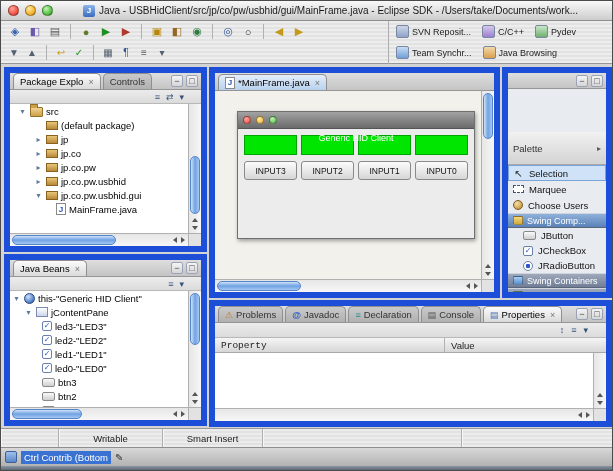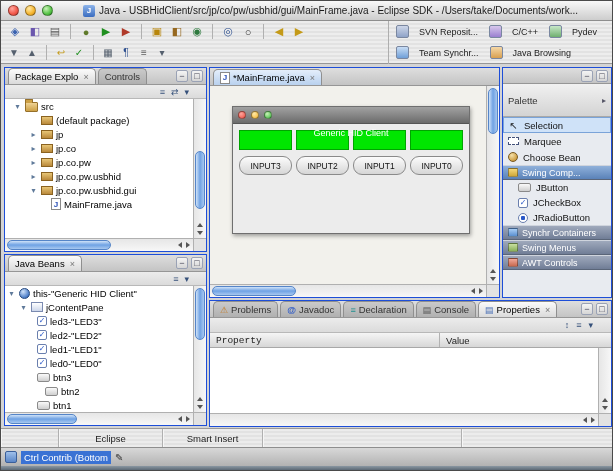--- a/index.html
+++ b/index.html
@@ -29,30 +29,30 @@
   .tbi { width:18px; height:18px; display:flex; align-items:center; justify-content:center;
     font-size:11px; border-radius:3px; flex:none; }
   .tbi.sm { width:16px; height:16px; font-size:10px; }
   .tbsep { width:1px; height:15px; background:#b0b0b0; margin:0 4px; flex:none; }
   .c-blue{color:#3a62b0} .c-purple{color:#6b57ae} .c-gray{color:#606060} .c-olive{color:#5f7a2a}
   .c-green{color:#1f8f1f} .c-red{color:#b03a2a} .c-gold{color:#b8860b} .c-brown{color:#96681f}
   .c-dgreen{color:#2f7a3f} .c-navy{color:#2d4f8f} .c-dark{color:#333} .c-must{color:#c49a18}
   .c-steel{color:#55606e}
   .persp { position:absolute; top:0; right:0; width:224px; height:43px; border-left:1px solid #aeaeae; padding-left:7px; }
   .persp-row { display:flex; align-items:center; height:21px; gap:11px; }
-  .persp-item { display:flex; align-items:center; gap:10px; font-size:9px; color:#222; white-space:nowrap; }
+  .persp-item { display:flex; align-items:center; gap:3px; font-size:9px; color:#222; white-space:nowrap; }
   .persp-ic { flex:none; width:13px; height:13px; border-radius:2px; border:1px solid #7a87a0; }
   .pi-svn  { background:linear-gradient(#cdd6e8,#8fa3c8); }
   .pi-c    { background:linear-gradient(#d8c8ec,#9a7fd0); }
   .pi-py   { background:linear-gradient(#c8e8c8,#6faf6f); }
   .pi-team { background:linear-gradient(#c8ddf5,#6f9fd8); }
   .pi-jb   { background:linear-gradient(#f5d8a8,#d8a050); }
 
   
-  .panel { position:absolute; background:#fff; border:1px solid #1d4ed8; overflow:hidden; }
+  .panel { position:absolute; background:#fff; border:6px solid #1d4ed8; overflow:hidden; }
   .tabbar { position:relative; height:17px; background:linear-gradient(#dedede,#c4c4c4);
     border-bottom:1px solid #969696; display:flex; align-items:flex-end; padding-left:3px; }
   .tab { height:16px; display:flex; align-items:center; gap:3px; padding:0 6px; font-size:9.5px; color:#333;
     background:linear-gradient(#cacaca,#b0b0b0); border:1px solid #8f8f8f; border-bottom:none;
     border-radius:5px 5px 0 0; margin-right:2px; white-space:nowrap; flex:none; }
   .tab.active { background:linear-gradient(#fbfbfb,#dadada); color:#000; }
   .tab.active-blue { background:linear-gradient(#e4eefb,#b9d1ee); color:#000; }
   .tab .x { font-size:9px; color:#777; margin-left:2px; }
   .tab-cut { max-width:56px; overflow:hidden; }
   .tb-right { position:absolute; right:3px; top:2px; display:flex; gap:3px; align-items:center; }
@@ -126,27 +126,27 @@
   .fl.yel { left:18px; background:radial-gradient(circle at 35% 30%, #ffeaa8, #f5b52e); }
   .fl.grn { left:31px; background:radial-gradient(circle at 35% 30%, #c9f2b8, #3dbb3d); }
   .frame-title { position:absolute; left:0; right:0; top:17px; height:17px; display:flex; align-items:center;
     justify-content:center; color:#fff; font-size:9px; }
   .frame-body { padding:6px 6px 0 6px; display:flex; flex-direction:column; gap:6px; }
   .row4 { display:flex; gap:4px; }
   .cbcell { flex:1; display:flex; align-items:center; gap:3px; font-size:8.5px; color:#111; }
   .cbbox { flex:none; width:11px; height:11px; background:#fff; border:1px solid #777; border-radius:2px; }
   .ledcell { flex:1; height:20px; background:#00e600; border:1px solid #00a400; }
   .btncell { flex:1; height:19px; display:flex; align-items:center; justify-content:center; font-size:8.5px;
-    color:#111; background:linear-gradient(#fcfcfc,#d6d6d6); border:1px solid #8a8a8a; border-radius:9px; }
+    color:#111; background:linear-gradient(#fcfcfc,#d6d6d6); border:1px solid #8a8a8a; border-radius:3px; }
 
   
   .pal-strip { flex:none; height:16px; background:linear-gradient(#dedede,#c4c4c4); border-bottom:1px solid #969696;
     display:flex; justify-content:flex-end; align-items:center; gap:3px; padding-right:3px; }
   .pal-header { flex:none; height:15px; background:linear-gradient(#f1f1f1,#d3d3d3); border-bottom:1px solid #a8a8a8;
-    display:flex; align-items:center; font-size:9.5px; color:#333; padding:16px 5px; gap:4px; }
+    display:flex; align-items:center; font-size:9.5px; color:#333; padding:16px 5px; gap:4px;margin-top:43px; }
   .pal-sp { flex:1; }
   .pal-chev { font-size:8px; color:#556; }
   .pal-tool { flex:none; height:16px; display:flex; align-items:center; gap:5px; padding:0 5px;
     font-size:9.5px; color:#111; background:#e8ebf0; }
   .pal-tool.selected { background:#cfe2f8; box-shadow:inset 0 0 0 1px #7aa3d8; }
   .pal-item { flex:none; height:15px; display:flex; align-items:center; gap:5px; padding:0 5px 0 15px;
     font-size:9.5px; color:#111; background:#e8ebf0; }
   .pal-cat { flex:none; height:15px; display:flex; align-items:center; gap:4px; padding:0 5px; font-size:9px;
     color:#fff; background:linear-gradient(#9fa9bc,#707d96); border-top:1px solid #cfd4dd;
     border-bottom:1px solid #5a6578; white-space:nowrap; overflow:hidden; }
@@ -387,21 +387,21 @@
         <span>led1-"LED1"</span>
       </div>
       <div class="trow" style="padding-left:32px">
         <span class="ic-cbx">✓</span>
         <span>led0-"LED0"</span>
       </div>
       <div class="trow" style="padding-left:32px">
         <span class="ic-btn"></span>
         <span>btn3</span>
       </div>
-      <div class="trow" style="padding-left:40px">
+      <div class="trow" style="padding-left:32px">
         <span class="ic-btn"></span>
         <span>btn2</span>
       </div>
       <div class="trow" style="padding-left:32px">
         <span class="ic-btn"></span>
         <span>btn1</span>
       </div>
     </div>
     <div class="sbv">
       <span class="thv" style="top:2px;height:52px"></span>
@@ -482,41 +482,41 @@
     <div class="pal-tool selected">
       <span class="ic-cursor">↖</span>
       <span>Selection</span>
     </div>
     <div class="pal-tool">
       <span class="ic-marq"></span>
       <span>Marquee</span>
     </div>
     <div class="pal-tool">
       <span class="ic-chbean"></span>
-      <span>Choose Bean</span>
+      <span>Choose Users</span>
     </div>
     <div class="pal-cat open">
       <span class="ic-cat cc-comp"></span>
       <span>Swing Comp...</span>
     </div>
     <div class="pal-item">
       <span class="ic-btn"></span>
       <span>JButton</span>
     </div>
     <div class="pal-item">
       <span class="ic-cbx">✓</span>
       <span>JCheckBox</span>
     </div>
     <div class="pal-item">
       <span class="ic-radio"></span>
       <span>JRadioButton</span>
     </div>
     <div class="pal-cat">
       <span class="ic-cat cc-cont"></span>
-      <span>Synchr Containers</span>
+      <span>Swing Containers</span>
     </div>
     <div class="pal-cat">
       <span class="ic-cat cc-menu"></span>
       <span>Swing Menus</span>
     </div>
     <div class="pal-cat">
       <span class="ic-cat cc-awt"></span>
       <span>AWT Controls</span>
     </div>
     <div class="pal-fill"></div>
@@ -570,21 +570,21 @@
       <span class="sbbh">
         <span class="arr left"></span>
         <span class="arr right"></span>
       </span>
     </div>
     <div class="corner"></div>
   </div>
 
   <div class="statusbar">
     <span class="st-cell st-a"></span>
-    <span class="st-cell st-b">Eclipse</span>
+    <span class="st-cell st-b">Writable</span>
     <span class="st-cell st-c">Smart Insert</span>
     <span class="st-cell st-d"></span>
     <span class="st-cell st-e"></span>
   </div>
 
   <div class="trimbar">
     <span class="fastview-ic"></span>
     <span class="trim-label">Ctrl Contrib (Bottom</span>
     <span class="pencil">✎</span>
   </div>

